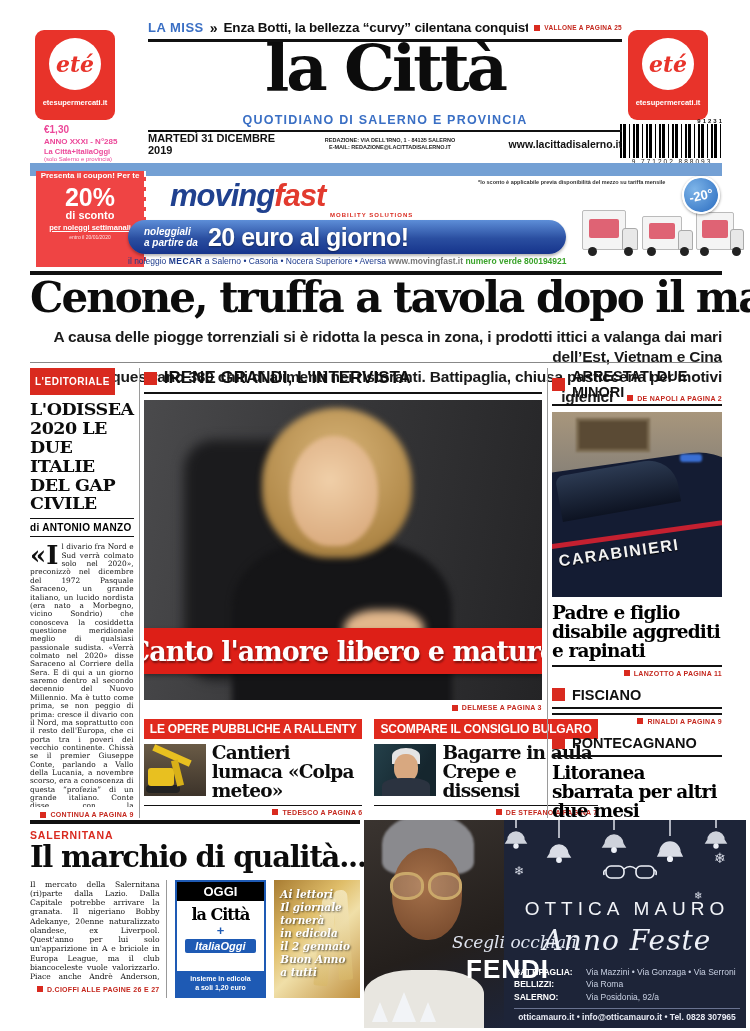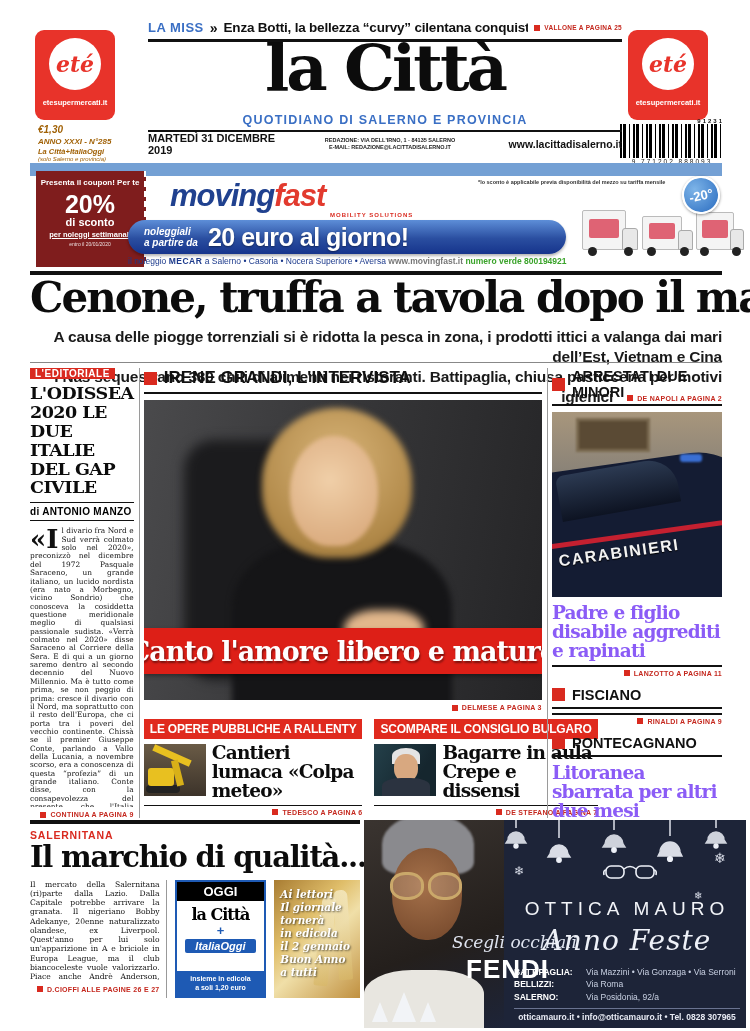--- a/index.html
+++ b/index.html
@@ -42,38 +42,38 @@
                 font-family:"DejaVu Serif", serif; font-weight:bold; font-size:64px;
                 letter-spacing:-3px; color:#0c0c0c; line-height:1; }
   .mast-sub { position:absolute; left:150px; top:113px; width:470px; text-align:center;
               color:#3a6fc4; font-weight:bold; font-size:12.5px; letter-spacing:1.2px; }
   .dateline { position:absolute; left:148px; top:130px; width:474px; border-top:2px solid #111;
               border-bottom:1px solid #111; display:flex; align-items:center; padding:0 0 7px; }
   .dateline .date { font-weight:bold; font-size:11px; color:#111; width:150px; }
   .dateline .addr { flex:1; text-align:center; font-size:5.5px; color:#222; line-height:1.3; font-weight:bold; }
   .dateline .site { width:140px; text-align:right; font-weight:bold; font-size:10.5px; color:#111; }
 
-  .priceblock { position:absolute; left:38px; top:124px; width:105px; color:#a16207; line-height:1.25;font-style:italic; }
+  .priceblock { position:absolute; left:44px; top:124px; width:105px; color:#ec4899; line-height:1.25; }
   .priceblock .p1 { font-weight:bold; font-size:10px; }
   .priceblock .p2 { font-weight:bold; font-size:8px; }
   .priceblock .p3 { font-weight:bold; font-size:7.5px; }
   .priceblock .p4 { font-size:6px; }
 
   .barcode-wrap { position:absolute; left:620px; top:118px; width:104px; }
   .barcode-top { text-align:right; font-size:6px; letter-spacing:2px; color:#111; font-weight:bold; }
   .barcode-bars { height:34px; background:repeating-linear-gradient(90deg,
       #000 0 2px, #fff 2px 3px, #000 3px 6px, #fff 6px 9px, #000 9px 10px, #fff 10px 13px); }
   .barcode-num { font-size:6.5px; letter-spacing:2px; color:#111; text-align:center; }
 
   .blueband { position:absolute; left:30px; top:163px; width:692px; height:13px; background:#74a0d4; }
 
   
   .adbanner { position:absolute; left:30px; top:176px; width:692px; height:92px; background:#fff; }
-  .coupon { position:absolute; left:6px; top:-5px; width:110px; height:96px; background:#7f1d1d;
-            border-right:2px dashed #fff; color:#fff; text-align:center; padding-top:7px; }
+  .coupon { position:absolute; left:6px; top:-5px; width:110px; height:96px; background:#ef4444;
+            border-right:2px dashed #fff; color:#fff; text-align:center; padding-top:0; }
   .coupon .c1 { font-size:8px; font-weight:bold; line-height:1.2; }
   .coupon .c2 { font-size:25px; font-weight:bold; line-height:1; margin-top:4px; }
   .coupon .c3 { font-size:11px; font-weight:bold; line-height:1; }
   .coupon .c4 { font-size:7.5px; font-weight:bold; text-decoration:underline; margin-top:2px; }
   .coupon .c5 { font-size:5px; margin-top:2px; opacity:.85; }
   .mflogo { position:absolute; left:140px; top:4px; font-style:italic; font-weight:bold; font-size:31px;
             letter-spacing:-1px; line-height:1; }
   .mflogo .b { color:#20418f; } .mflogo .r { color:#e23a2e; }
   .mftag { position:absolute; left:300px; top:36px; color:#d92a1f; font-size:6px; font-weight:bold; letter-spacing:1px; }
   .mfdisc { position:absolute; left:448px; top:3px; width:250px; font-size:5.5px; color:#333; font-weight:bold; }
@@ -109,21 +109,21 @@
   .lead .deck .pageref { display:inline-flex; margin-left:10px; vertical-align:middle; }
   .lead-rule { position:absolute; left:30px; top:362px; width:692px; height:1px; background:#888; }
 
   
   .maingrid { position:absolute; left:30px; top:368px; width:692px; height:450px; display:flex; gap:5px; }
   .col-left { width:116px; display:flex; flex-direction:column; }
   .col-center { width:398px; }
   .col-right { width:170px; }
 
   .editlabel { background:#d92a1f; color:#fff; font-weight:bold; font-size:10px; letter-spacing:.5px;
-               padding:0 5px; display:inline-block; align-self:flex-start; }
+               padding:8px 5px; display:inline-block; align-self:flex-start; }
   .edit-title { font-family:"DejaVu Serif", serif; font-weight:bold; font-size:17.5px; line-height:1.08;
                 letter-spacing:-.5px; color:#0c0c0c; margin-top:5px; }
   .edit-byline { border-top:1.5px solid #111; border-bottom:1.5px solid #111; font-weight:bold;
                  font-size:10px; padding:3px 0; margin-top:5px; letter-spacing:.3px; }
   .edit-body { margin-top:6px; font-family:"DejaVu Serif", serif; font-size:7.4px; line-height:1.13;
                text-align:justify; color:#111; flex:1; overflow:hidden; }
   .edit-body .drop { float:left; font-size:26px; line-height:.8; font-weight:bold; margin:2px 3px 0 0; }
   .col-left .pageref { margin-top:4px; }
 
   .kicker-center { font-size:17px; }
@@ -180,21 +180,21 @@
   .cb-car { position:absolute; left:-20px; top:48px; width:230px; height:160px; background:#141c33;
             transform:rotate(-8deg); border-radius:18px 60px 0 0; }
   .cb-glass { position:absolute; left:6px; top:54px; width:120px; height:46px; background:linear-gradient(#2c3a52,#0d1322);
               transform:rotate(-10deg); border-radius:8px 30px 0 0; }
   .cb-stripe { position:absolute; left:-10px; top:118px; width:220px; height:5px; background:#c42030; transform:rotate(-8deg); }
   .cb-text { position:absolute; left:6px; top:128px; width:180px; transform:rotate(-8deg);
              color:#f2f2f2; font-weight:bold; font-size:16px; letter-spacing:1.5px;
              text-shadow:0 1px 1px #000; }
   .cb-light { position:absolute; left:128px; top:42px; width:22px; height:8px; background:#3a6fd4; border-radius:3px; filter:blur(1px); }
   .rstory-title { font-family:"DejaVu Serif", serif; font-weight:bold; font-size:18.5px; line-height:1.04;
-                  letter-spacing:-.8px; color:#8b5cf6; margin-top:6px; }
+                  letter-spacing:-.8px; color:#000000; margin-top:6px; }
   .col-right .kicker { margin-top:10px; }
   .col-right .kicker.first { margin-top:0; }
 
   
   .bottom-left { position:absolute; left:30px; top:820px; width:330px; border-top:4px solid #111; padding-top:5px; }
   .sal-label { color:#d92a1f; font-weight:bold; font-size:10.5px; letter-spacing:.8px; }
   .sal-title { font-family:"DejaVu Serif", serif; font-weight:bold; font-size:29px; letter-spacing:-1.2px;
                line-height:1.02; color:#0c0c0c; margin-top:2px; white-space:nowrap; }
   .sal-deck { font-size:14.5px; font-weight:bold; color:#1a1a1a; letter-spacing:-.2px; margin-top:4px;
               border-bottom:1px solid #111; padding-bottom:6px; }

